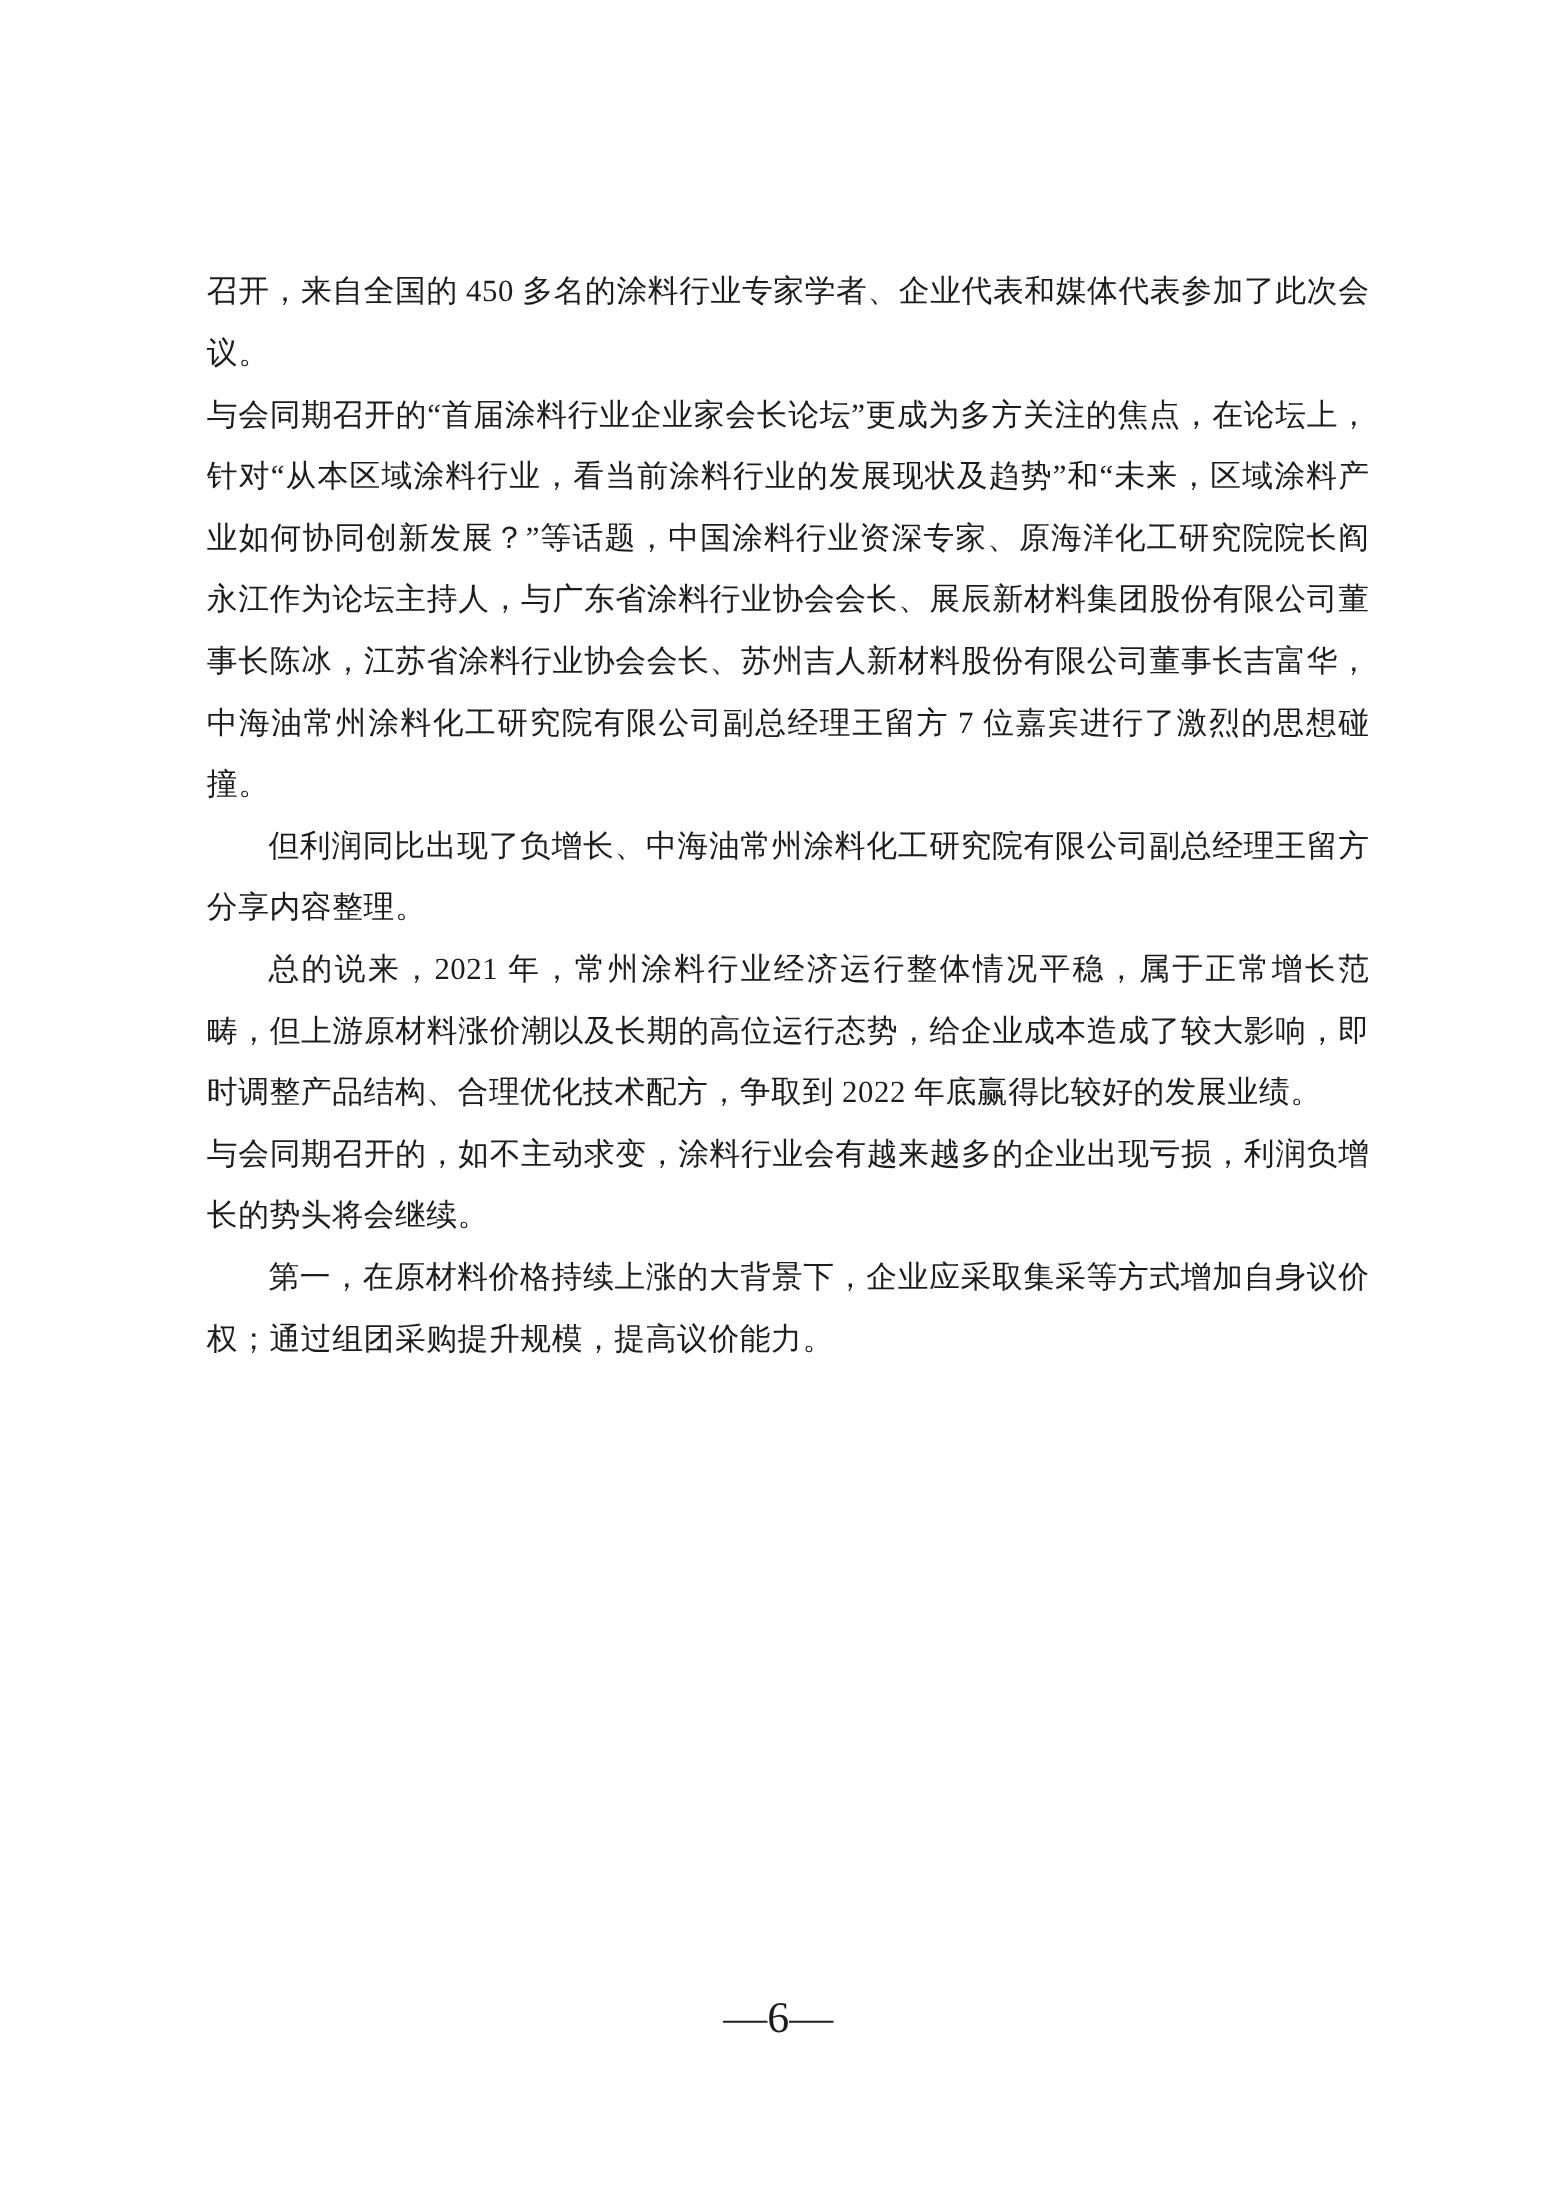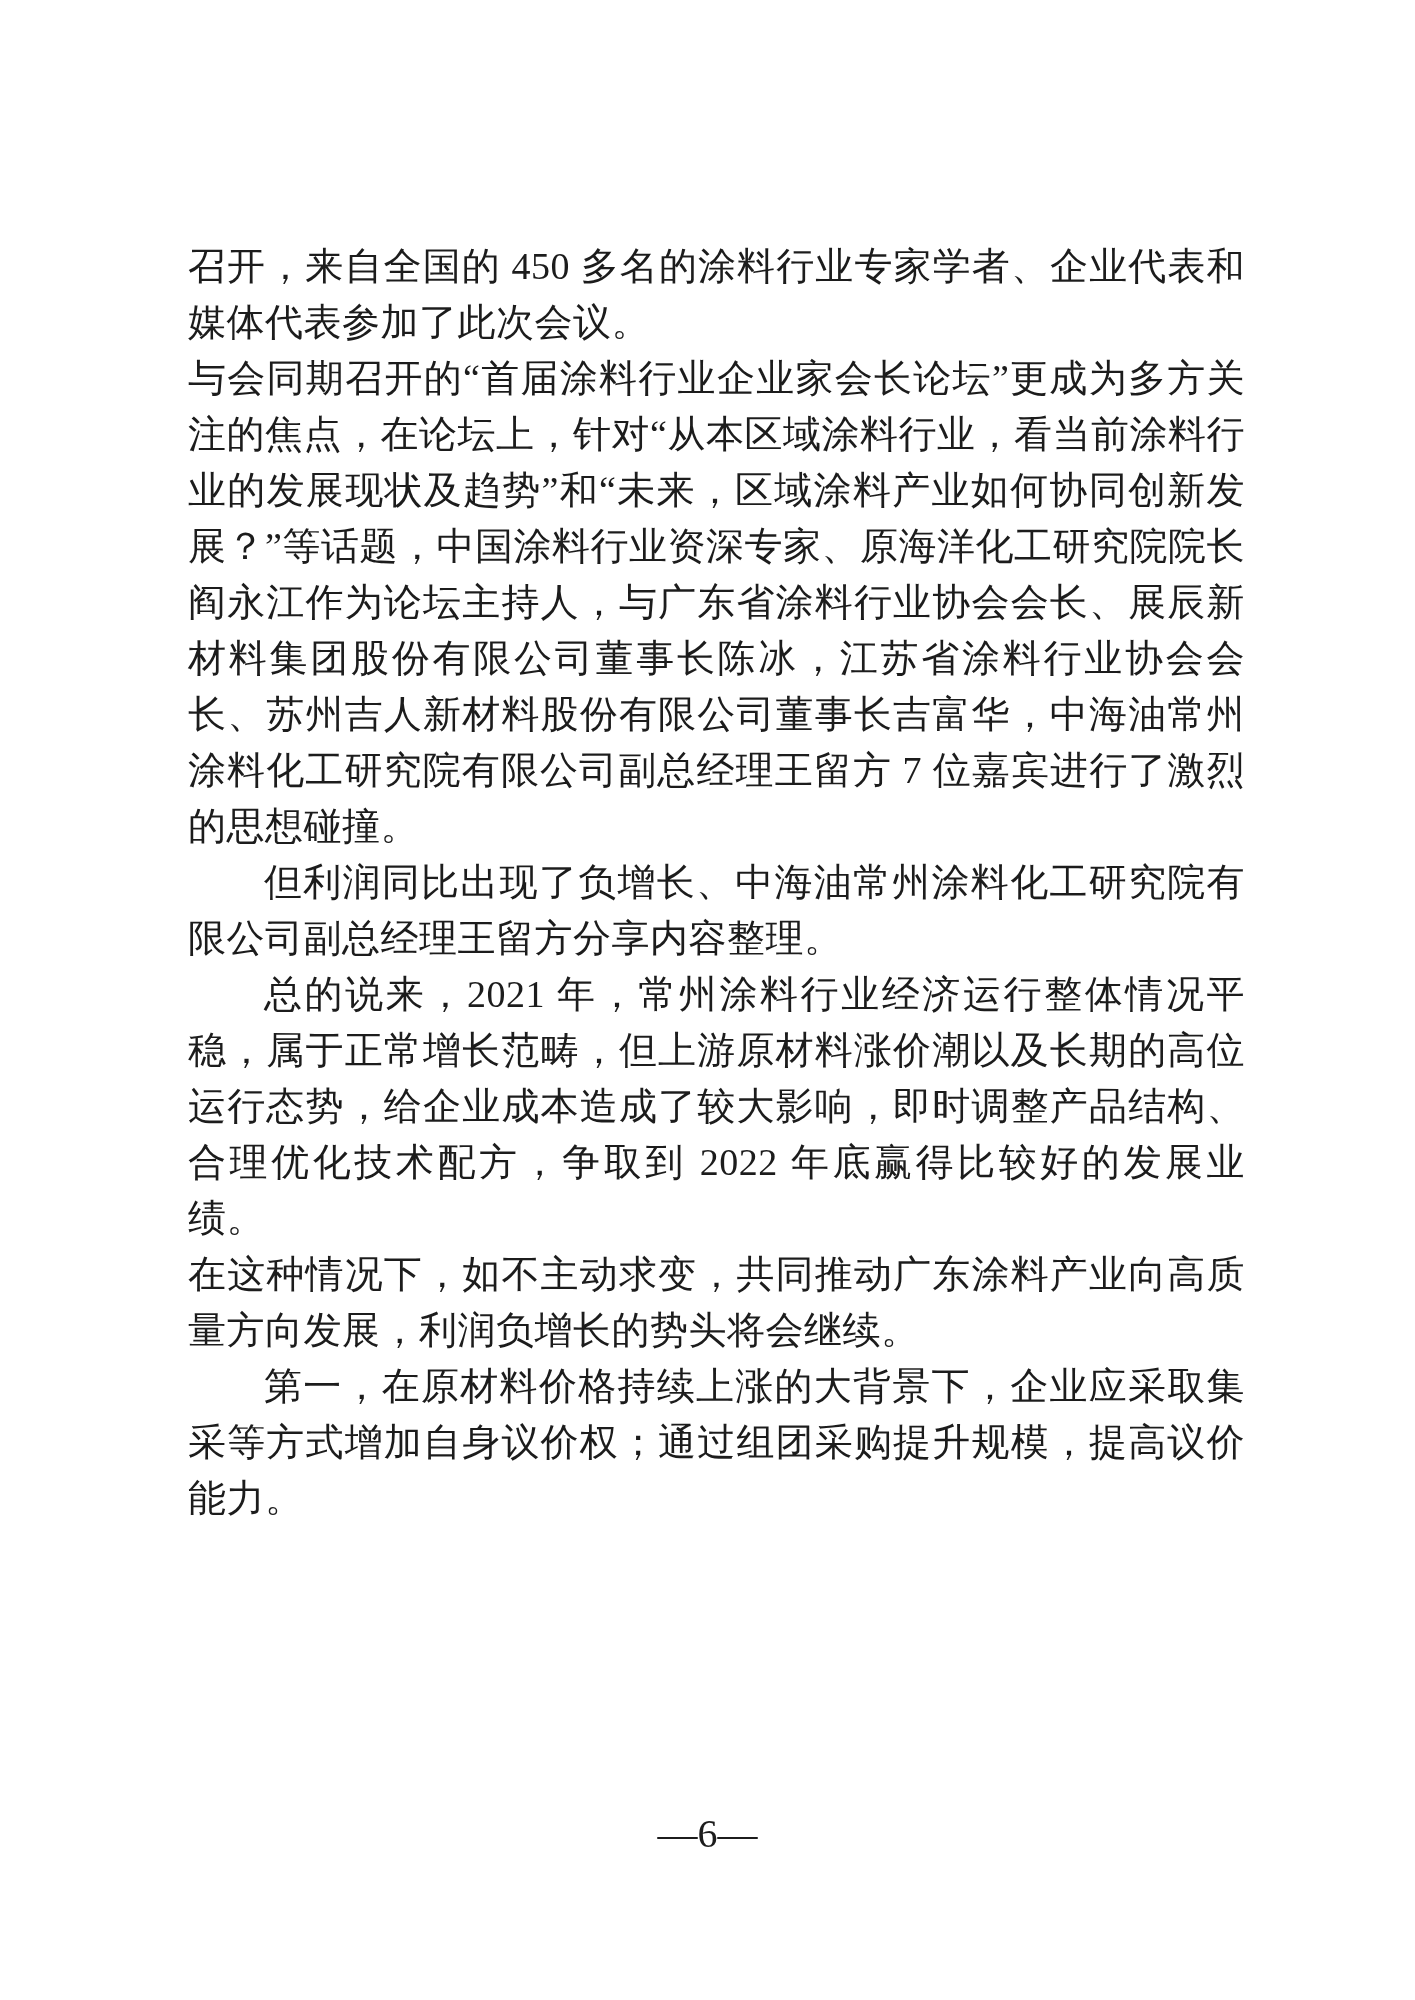--- a/index.html
+++ b/index.html
@@ -17,21 +17,21 @@
     color: #1a1a1a;
   }
   .content {
     position: absolute;
     left: 188px;
     right: 170px;
     top: 238px;
   }
   .para {
     margin: 0;
-    font-size: 38px;
+    font-size: 28px;
     line-height: 56px;
     text-align: justify;
     text-justify: inter-ideograph;
     letter-spacing: 0.5px;
     color: #1c1c1c;
     font-family: Liberation Serif, serif;
   }
   .para.indent {
     text-indent: 2em;
   }
@@ -62,19 +62,19 @@
 </style>
 </head>
 <body>
 
 <div class="page">
   <div class="content">
     <p class="para">召开，来自全国的 450 多名的涂料行业专家学者、企业代表和媒体代表参加了此次会议。</p>
     <p class="para">与会同期召开的“首届涂料行业企业家会长论坛”更成为多方关注的焦点，在论坛上，针对“从本区域涂料行业，看当前涂料行业的发展现状及趋势”和“未来，区域涂料产业如何协同创新发展？”等话题，中国涂料行业资深专家、原海洋化工研究院院长阎永江作为论坛主持人，与广东省涂料行业协会会长、展辰新材料集团股份有限公司董事长陈冰，江苏省涂料行业协会会长、苏州吉人新材料股份有限公司董事长吉富华，中海油常州涂料化工研究院有限公司副总经理王留方 7 位嘉宾进行了激烈的思想碰撞。</p>
     <p class="para indent">但利润同比出现了负增长、中海油常州涂料化工研究院有限公司副总经理王留方分享内容整理。</p>
     <p class="para indent">总的说来，2021 年，常州涂料行业经济运行整体情况平稳，属于正常增长范畴，但上游原材料涨价潮以及长期的高位运行态势，给企业成本造成了较大影响，即时调整产品结构、合理优化技术配方，争取到 2022 年底赢得比较好的发展业绩。</p>
-    <p class="para">在这种情况下，如不主动求变，共同推动广东涂料产业向高质量方向发展，利润负增长的势头将会继续。</p>
+    <p class="para">与会同期召开的，如不主动求变，涂料行业会有越来越多的企业出现亏损，利润负增长的势头将会继续。</p>
     <p class="para indent">第一，在原材料价格持续上涨的大背景下，企业应采取集采等方式增加自身议价权；通过组团采购提升规模，提高议价能力。</p>
   </div>
   <div class="footer">
     <span class="page-number">—6—</span>
   </div>
 </div>
 
 </body></html>

